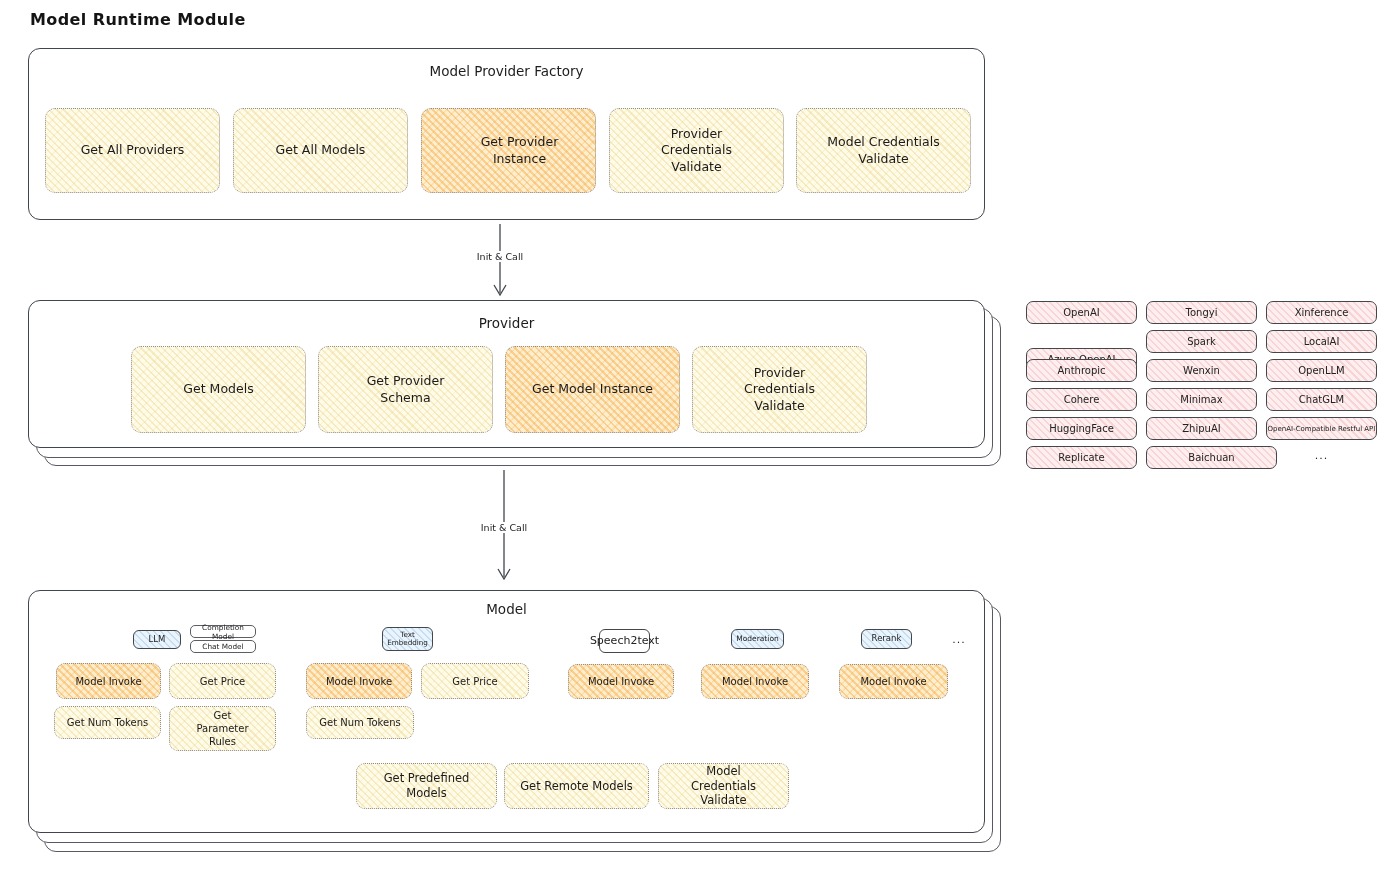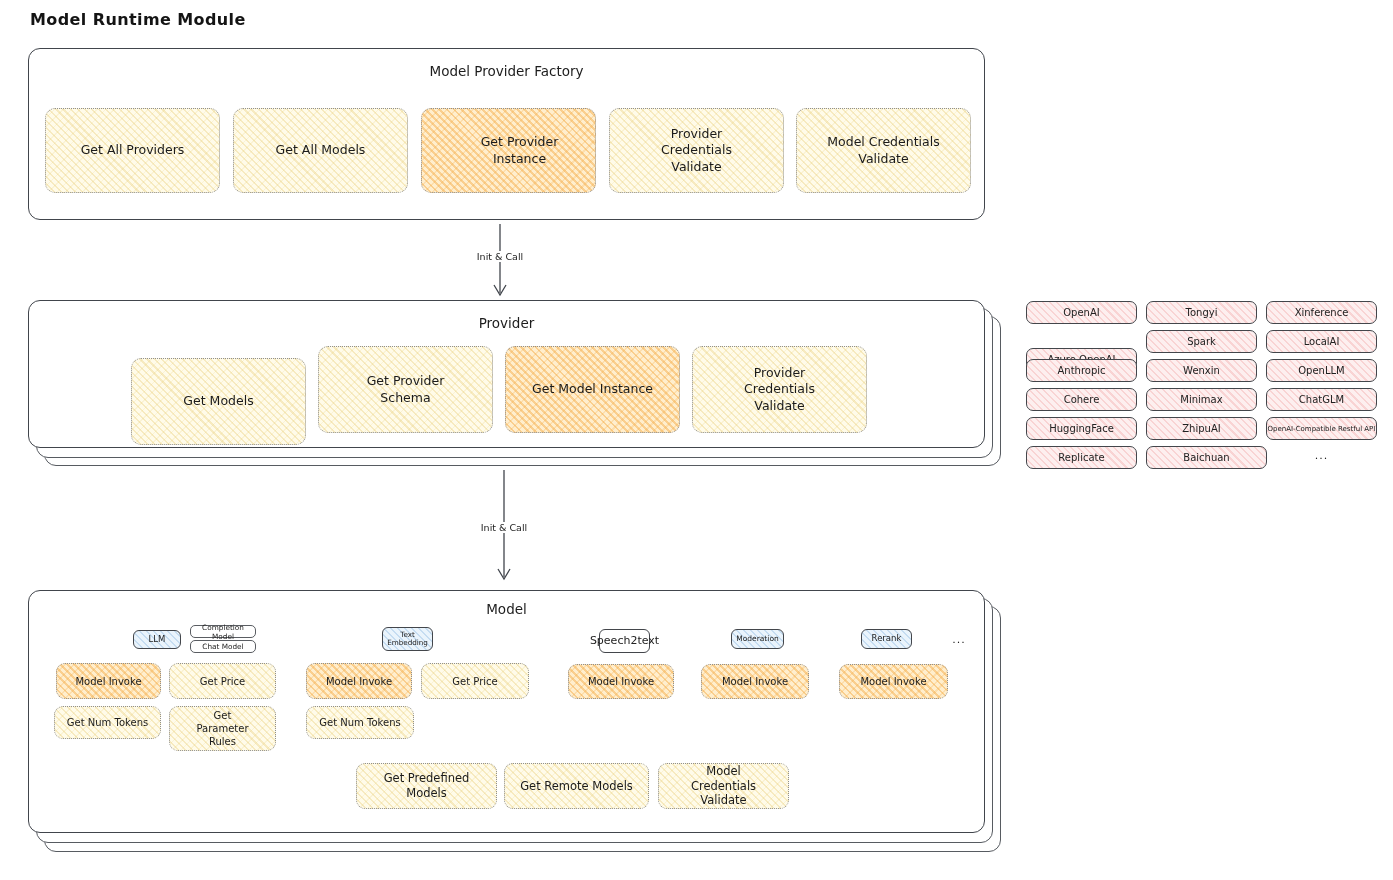--- a/index.html
+++ b/index.html
@@ -84,21 +84,21 @@
   <svg class="arrow" style="left:492px;top:224px;" width="16" height="74" viewBox="0 0 16 74">
     <line x1="8" y1="0" x2="8" y2="69" stroke="#41454c" stroke-width="1.3"></line>
     <path d="M2 61 L8 71 L14 61" fill="none" stroke="#41454c" stroke-width="1.3"></path>
   </svg>
   <div class="arrow-label" style="left:500px;top:251px;">Init &amp; Call</div>
 
   <div class="abs stack" style="left:44px;top:316px;width:957px;height:150px;"></div>
   <div class="abs stack" style="left:36px;top:308px;width:957px;height:150px;"></div>
   <div class="abs box" style="left:28px;top:300px;width:957px;height:148px;">
     <div class="box-title">Provider</div>
-    <div class="abs btn hatch-yellow" style="left:102px;top:45px;width:175px;height:87px;margin-top:12px;">Get Models</div>
+    <div class="abs btn hatch-yellow" style="left:102px;top:45px;width:175px;height:87px;">Get Models</div>
     <div class="abs btn hatch-yellow" style="left:289px;top:45px;width:175px;height:87px;">Get Provider Schema</div>
     <div class="abs btn hatch-orange" style="left:476px;top:45px;width:175px;height:87px;">Get Model Instance</div>
     <div class="abs btn hatch-yellow" style="left:663px;top:45px;width:175px;height:87px;">Provider Credentials Validate</div>
   </div>
 
   <div>
     <div class="abs pill hatch-pink" style="left:1026px;top:301px;width:111px;height:23px;">OpenAI</div>
     <div class="abs pill hatch-pink" style="left:1146px;top:301px;width:111px;height:23px;">Tongyi</div>
     <div class="abs pill hatch-pink" style="left:1266px;top:301px;width:111px;height:23px;">Xinference</div>
 
@@ -112,21 +112,21 @@
 
     <div class="abs pill hatch-pink" style="left:1026px;top:388px;width:111px;height:23px;">Cohere</div>
     <div class="abs pill hatch-pink" style="left:1146px;top:388px;width:111px;height:23px;">Minimax</div>
     <div class="abs pill hatch-pink" style="left:1266px;top:388px;width:111px;height:23px;">ChatGLM</div>
 
     <div class="abs pill hatch-pink" style="left:1026px;top:417px;width:111px;height:23px;">HuggingFace</div>
     <div class="abs pill hatch-pink" style="left:1146px;top:417px;width:111px;height:23px;">ZhipuAI</div>
     <div class="abs pill tiny hatch-pink" style="left:1266px;top:417px;width:111px;height:23px;">OpenAI-Compatible Restful API</div>
 
     <div class="abs pill hatch-pink" style="left:1026px;top:446px;width:111px;height:23px;">Replicate</div>
-    <div class="abs pill hatch-pink" style="left:1146px;top:446px;width:121px;height:23px;">Baichuan</div>
+    <div class="abs pill hatch-pink" style="left:1146px;top:446px;width:131px;height:23px;">Baichuan</div>
     <div class="abs ellipsis" style="left:1266px;top:449px;width:111px;">...</div>
   </div>
 
   <svg class="arrow" style="left:496px;top:470px;" width="16" height="112" viewBox="0 0 16 112">
     <line x1="8" y1="0" x2="8" y2="107" stroke="#41454c" stroke-width="1.3"></line>
     <path d="M2 99 L8 109 L14 99" fill="none" stroke="#41454c" stroke-width="1.3"></path>
   </svg>
   <div class="arrow-label" style="left:504px;top:522px;">Init &amp; Call</div>
 
   <div class="abs stack" style="left:44px;top:606px;width:957px;height:246px;"></div>

